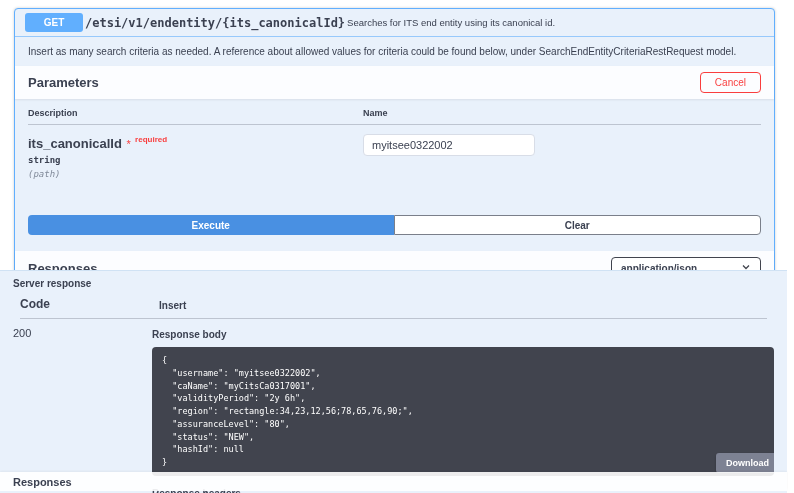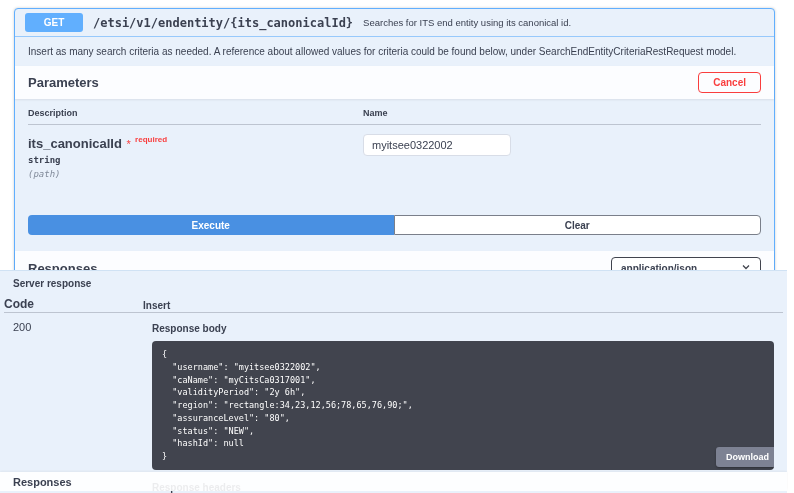--- a/index.html
+++ b/index.html
@@ -3,51 +3,51 @@
 <meta charset="utf-8">
 <style>
   * { margin:0; padding:0; box-sizing:border-box; }
   html,body { width:794px; height:493px; background:#fff; overflow:hidden;
     font-family:"Liberation Sans", sans-serif; color:#3b4151; }
 
   
   .opblock { position:absolute; left:14px; top:8px; width:761px;
     background:#e9f1fb; border:1px solid #61affe; border-radius:4px;
     box-shadow:0 0 3px rgba(0,0,0,.19); }
-  .opblock-summary { display:flex; align-items:center; gap:10px;
+  .opblock-summary { display:flex; align-items:center; gap:2px;
     padding:4px 10px; border-bottom:1px solid rgba(97,175,254,.6); cursor:pointer; }
   .method-badge { background:#61affe; color:#fff; font-weight:bold; font-size:10px;
     padding:4px 0; width:58px; text-align:center; border-radius:3px;
     font-family:"Liberation Sans", sans-serif; }
   .opblock-path { font-family:"DejaVu Sans Mono", monospace; font-weight:bold;
     font-size:12px; color:#3b4151; }
   .opblock-summary-desc { font-size:9.5px; color:#3b4151; }
   .opblock-description { padding:9px 13px; font-size:10px; color:#3b4151; }
 
   .section-header { background:rgba(255,255,255,.85); display:flex;
     justify-content:space-between; align-items:center; padding:6px 13px;
     box-shadow:0 1px 2px rgba(0,0,0,.08); min-height:30px; }
   .section-title { font-size:13px; font-weight:bold; color:#3b4151; }
   .cancel-btn { border:1px solid #f93e3e; color:#f93e3e; background:transparent;
-    font-weight:bold; font-size:10px; padding:4px 14px; border-radius:4px; cursor:pointer; }
+    font-weight:normal; font-size:10px; padding:4px 14px; border-radius:4px; cursor:pointer; }
 
   .params-table { padding:0 13px; }
   .params-head { display:grid; grid-template-columns:335px 1fr;
     padding:9px 0 6px; border-bottom:1px solid rgba(59,65,81,.25);
     font-size:9px; font-weight:bold; }
   .param-row { display:grid; grid-template-columns:335px 1fr; padding:9px 0 16px; }
   .param-name { font-size:13px; font-weight:bold; }
   .param-required-star { color:#f93e3e; font-size:11px; }
   .param-required-lbl { color:#f93e3e; font-size:8px; font-weight:bold;
     vertical-align:super; }
   .param-type { font-family:"DejaVu Sans Mono", monospace; font-weight:bold;
     font-size:9px; margin-top:3px; }
   .param-in { font-family:"DejaVu Sans Mono", monospace; font-style:italic;
     font-size:9px; color:#808a99; margin-top:4px; }
-  .param-input { width:148px; height:22px; border:1px solid #d8dde7; border-radius:4px;
+  .param-input { width:172px; height:22px; border:1px solid #d8dde7; border-radius:4px;
     padding:0 8px; font-size:11px; color:#3b4151; background:#fff;
     font-family:"Liberation Sans", sans-serif; }
 
   .execute-wrapper { display:flex; margin:20px 13px 16px; height:20px; }
   .execute-btn { flex:1; background:#4990e2; border:none; color:#fff; font-weight:bold;
     font-size:10px; border-radius:4px 0 0 4px; cursor:pointer;
     font-family:"Liberation Sans", sans-serif; }
   .clear-btn { flex:1; background:#fff; border:1px solid #7a7f8a; color:#3b4151;
     font-weight:bold; font-size:10px; border-radius:0 4px 4px 0; cursor:pointer;
     font-family:"Liberation Sans", sans-serif; }
@@ -57,21 +57,21 @@
   .content-type-select { width:150px; height:22px; background:#fff;
     border:1px solid #41444e; border-radius:4px; display:flex; align-items:center;
     justify-content:space-between; padding:0 9px; font-size:10px; font-weight:bold;
     cursor:pointer; }
 
   
   .server-panel { position:absolute; left:0; top:270px; width:787px; height:223px;
     background:#e9f1fb; border-top:1px solid #d0e2f4; }
   .server-response-title { font-size:10px; font-weight:bold; padding:7px 13px 0; }
   .resp-head { display:grid; grid-template-columns:139px 1fr; align-items:end;
-    margin:0 4px; padding:8px 0 1px; border-bottom:1px solid rgba(59,65,81,.25); }
+    margin:0 20px; padding:8px 0 7px; border-bottom:1px solid rgba(59,65,81,.25); }
   .resp-head .code-col { font-size:12px; font-weight:bold; }
   .resp-head .details-col { font-size:10px; font-weight:bold; }
   .resp-row { display:grid; grid-template-columns:139px 1fr; margin:0 13px; padding:8px 0 0; }
   .resp-code { font-size:11px; }
   .block-label { font-size:10px; font-weight:bold; margin:2px 0 7px; }
   .codeblock { position:relative; background:#41444e; border-radius:4px;
     color:#fff; padding:7px 10px; font-family:"DejaVu Sans Mono", monospace;
     font-size:8.5px; line-height:1.5; white-space:pre; overflow:hidden; }
   .codeblock.body-block { min-height:86px; }
   .download-btn { position:absolute; right:-5px; bottom:3px; background:#7d8293;

